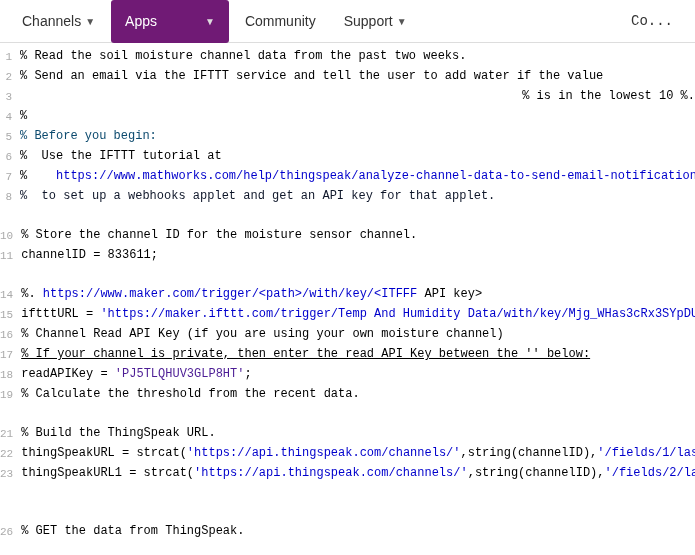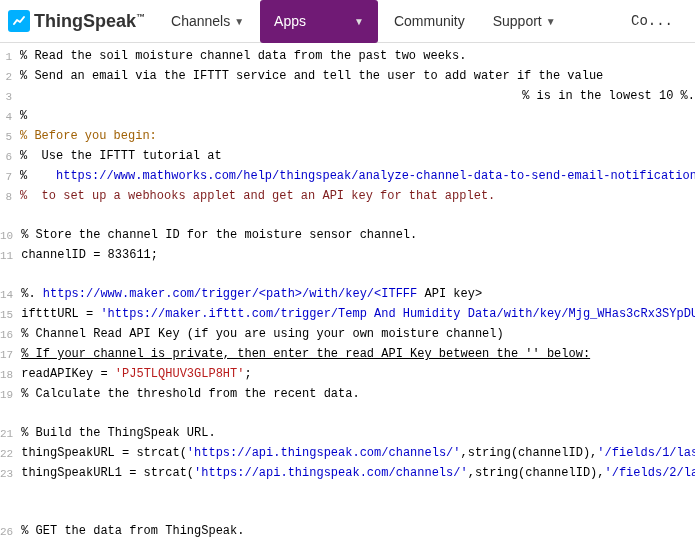--- a/index.html
+++ b/index.html
@@ -88,31 +88,20 @@
       color: #000;
       white-space: pre;
       overflow: hidden;
     }
     .url { color: #00a; text-decoration: none; }
   </style>
 </head>
 <body>
 
 <div id="navbar">
-  <div id="logo-area">
-    <div id="logo-icon">
-      <svg viewBox="0 0 14 14" fill="none">
-        <rect width="14" height="14" rx="2" fill="#00b0ff"></rect>
-        <polyline points="2,10 5,6 8,8 12,3" stroke="#fff" stroke-width="2" fill="none" stroke-linecap="round" stroke-linejoin="round"></polyline>
-      </svg>
-    </div>
-    <span id="logo-text">
-      <span>ThingSpeak</span><span style="font-size:9px;vertical-align:super;">™</span>
-    </span>
-  </div>
 
   <div class="nav-item">
     <span>Channels</span>
     <span class="caret">▼</span>
   </div>
 
   <div class="nav-item nav-apps">
     <span>Apps</span>
     <span class="caret">▼</span>
   </div>
@@ -143,33 +132,33 @@
     <div class="code-line">
       <span class="line-num">3</span>
       <span class="line-content" style="color: rgb(0, 0, 0); text-align: right;">% is in the lowest 10 %.</span>
     </div>
     <div class="code-line">
       <span class="line-num">4</span>
       <span class="line-content" style="color: rgb(0, 0, 0);">%</span>
     </div>
     <div class="code-line">
       <span class="line-num">5</span>
-      <span class="line-content" style="color: #a16207;">% Before you begin:</span>
+      <span class="line-content" style="color: #0c4a6e;">% Before you begin:</span>
     </div>
     <div class="code-line">
       <span class="line-num">6</span>
       <span class="line-content" style="color: rgb(0, 0, 0);">%  Use the IFTTT tutorial at</span>
     </div>
     <div class="code-line">
       <span class="line-num">7</span>
       <span class="line-content" style="color: rgb(0, 0, 0);">%    <span class="url" style="color: rgb(0, 0, 204);">https://www.mathworks.com/help/thingspeak/analyze-channel-data-to-send-email-notification-</span></span>
     </div>
     <div class="code-line">
       <span class="line-num">8</span>
-      <span class="line-content" style="color: #7f1d1d;">%  to set up a webhooks applet and get an API key for that applet.</span>
+      <span class="line-content" style="color: #0f172a;">%  to set up a webhooks applet and get an API key for that applet.</span>
     </div>
     <div class="code-line">
       <span></span>
     </div>
     <div class="code-line">
       <span class="line-num">10</span>
       <span class="line-content" style="color: rgb(0, 0, 0);">% Store the channel ID for the moisture sensor channel.</span>
     </div>
     <div class="code-line">
       <span class="line-num">11</span>
@@ -189,21 +178,21 @@
     <div class="code-line">
       <span class="line-num">16</span>
       <span class="line-content" style="color: rgb(0, 0, 0);">% Channel Read API Key (if you are using your own moisture channel)</span>
     </div>
     <div class="code-line">
       <span class="line-num">17</span>
       <span class="line-content" style="color: rgb(0, 0, 0); text-decoration: underline;">% If your channel is private, then enter the read API Key between the '' below:</span>
     </div>
     <div class="code-line">
       <span class="line-num">18</span>
-      <span class="line-content">readAPIKey = <span style="color: #b91c1c;">'PJ5TLQHUV3GLP8HT'</span>;</span>
+      <span class="line-content">readAPIKey = <span style="color: #4c1d95;">'PJ5TLQHUV3GLP8HT'</span>;</span>
     </div>
     <div class="code-line">
       <span class="line-num">19</span>
       <span class="line-content" style="color: rgb(0, 0, 0);">% Calculate the threshold from the recent data.</span>
     </div>
     <div class="code-line">
       <span></span>
     </div>
     <div class="code-line">
       <span class="line-num">21</span>

